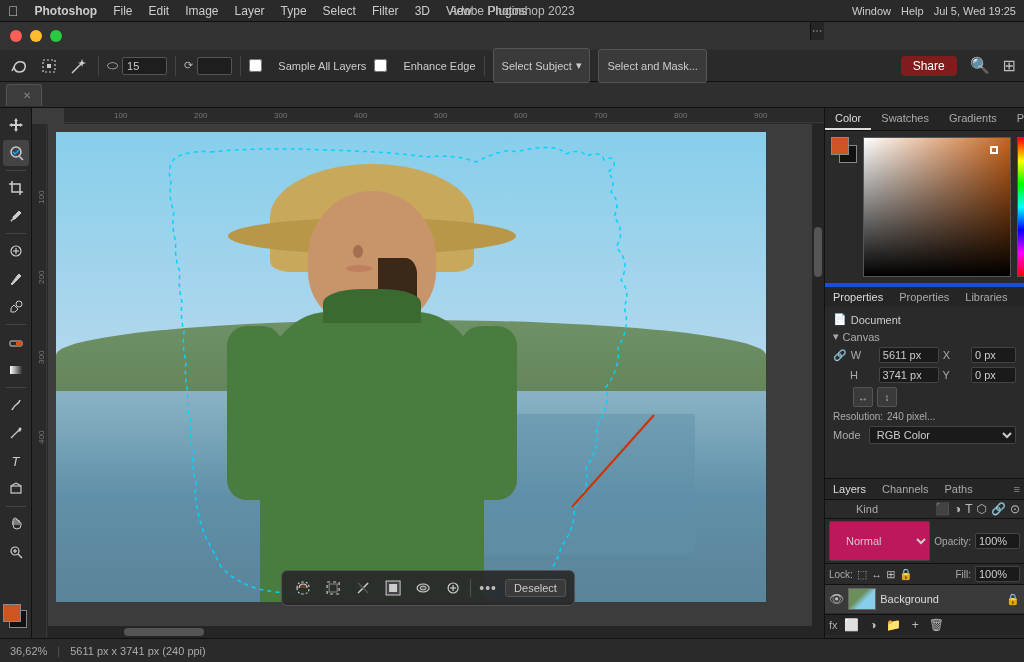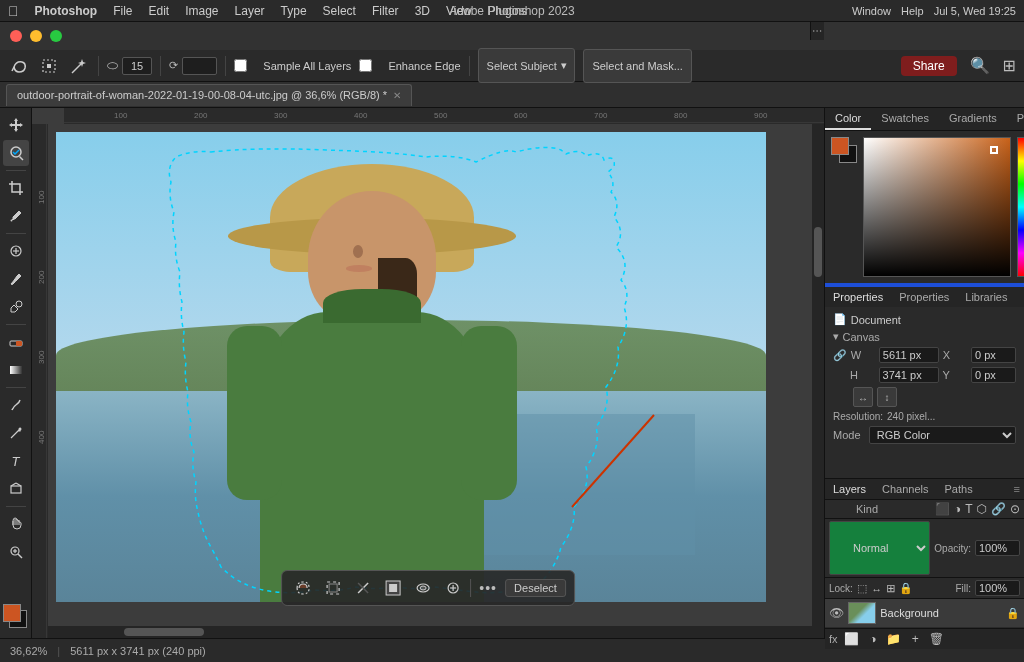--- a/index.html
+++ b/index.html
@@ -428,25 +428,25 @@
       padding: 2px 4px;
       gap: 4px;
       border-bottom: 1px solid #111;
     }
     .layers-icon {
       font-size: 12px;
       color: #bbb;
       cursor: pointer;
     }
     .layers-blend-select {
-      background: #15803d;
+      background: #be185d;
       border: 1px solid #444;
       color: #ccc;
       font-size: 11px;
-      padding: 19px;
+      padding: 12px;
       border-radius: 2px;
       flex: 1;
     }
     .layers-opacity-input {
       background: #1a1a1a;
       border: 1px solid #444;
       color: #ccc;
       font-size: 11px;
       width: 45px;
       padding: 1px 3px;
@@ -625,21 +625,21 @@
   </div>
   <div class="options-icon">
     <svg width="18" height="18" viewBox="0 0 18 18">
       <line x1="2" y1="16" x2="12" y2="6" stroke="#ccc" stroke-width="1.5"></line>
       <polygon points="12,2 13,5 16,6 13,7 12,10 11,7 8,6 11,5" fill="#ccc"></polygon>
     </svg>
   </div>
   <div class="options-separator"></div>
   <div class="options-field">
     <span style="font-size:13px; color:#bbb;">⬭</span>
-    <input class="options-input" value="15" style="width: 30px; text-align: center;">
+    <input class="options-input" value="15" style="width: 45px;">
   </div>
   <div class="options-separator"></div>
   <div class="options-field">
     <span style="font-size:11px;color:#bbb;">⟳</span>
     <input class="options-input" style="width: 35px;">
   </div>
   <div class="options-separator"></div>
   <div class="options-checkbox">
     <input type="checkbox" style="">
     <span>Sample All Layers</span>
@@ -657,21 +657,20 @@
     <span>Select and Mask...</span>
   </button>
   <span style="flex:1"></span>
   <button class="share-btn">Share</button>
   <span style="font-size:16px; color:#bbb; cursor:pointer; margin-left:6px;">🔍</span>
   <span style="font-size:16px; color:#bbb; cursor:pointer; margin-left:4px;">⊞</span>
 </div>
 
 <div id="tab-bar">
   <div class="tab">
-    <span>outdoor-portrait-of-woman-2022-01-19-00-08-04-utc.jpg @ 36,6% (RGB/8) *</span>
     <span class="tab-close">✕</span>
   </div>
 </div>
 
 <div id="main-area">
 
   <div id="toolbar">
 
     <div class="tool-btn" title="Move">
       <svg width="16" height="16" viewBox="0 0 16 16">

